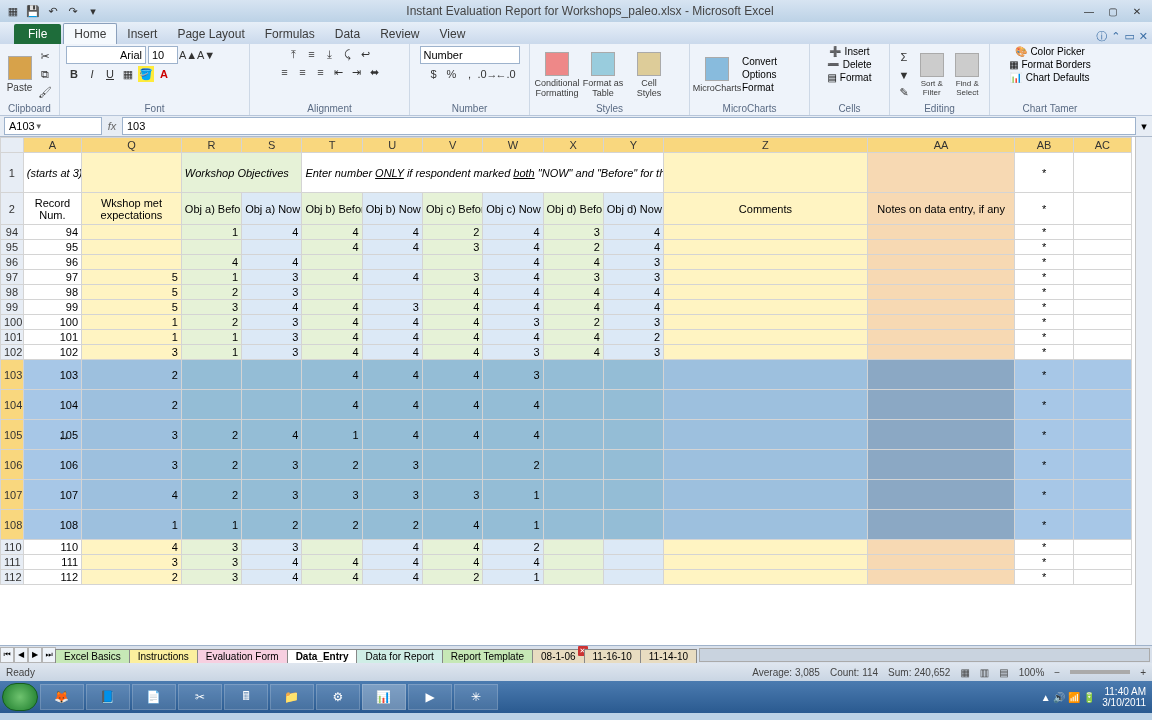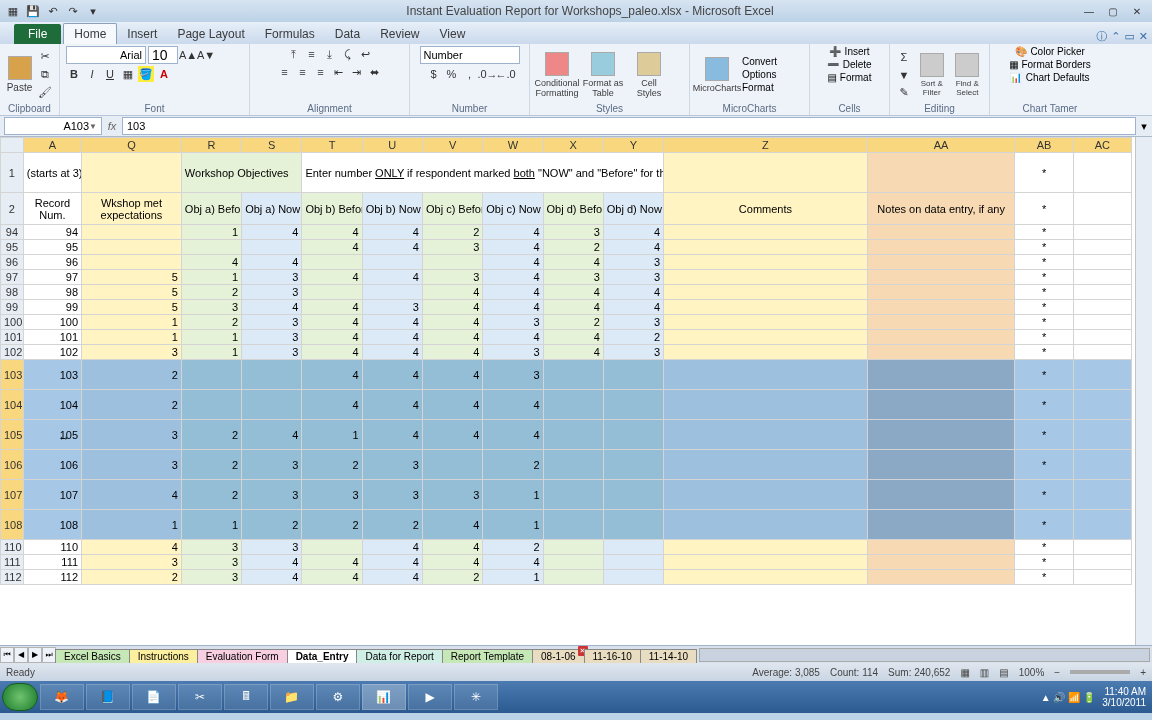--- a/index.html
+++ b/index.html
@@ -17,40 +17,40 @@
 .tabbar-right { margin-left:auto; display:flex; gap:4px; padding-right:4px; align-items:center;}
 .tabbar-right span{font-size:11px;color:#3b6ea5;}
 .ribbon { height:72px; background:#eef3fa; border-bottom:1px solid #b7c5d9; display:flex; }
 .rgroup { border-right:1px solid #cdd8e6; padding:2px 6px 0 6px; display:flex; flex-direction:column; justify-content:space-between; }
 .rgroup-label { text-align:center; font-size:10px; color:#5a6b84; padding-bottom:1px;}
 .rgroup-body { flex:1; display:flex; align-items:center; gap:4px; }
 .rbig { display:flex; flex-direction:column; align-items:center; font-size:10px; color:#3b3b3b; width:42px;}
 .rbig .ico { width:24px; height:24px; background:#d7a24a; border:1px solid #aaa; margin-bottom:2px;}
 .rsm { width:16px; height:16px; display:inline-flex; align-items:center; justify-content:center; font-size:11px; color:#333;}
 .fontname { width:80px; height:18px; border:1px solid #9db2cc; background:#fff; font-size:11px; padding:0 3px;text-align:right;}
-.fontsize { width:30px; height:18px; border:1px solid #9db2cc; background:#fff; font-size:14px; padding:0 3px;}
+.fontsize { width:30px; height:18px; border:1px solid #9db2cc; background:#fff; font-size:11px; padding:0 3px;}
 .numfmt { width:100px; height:18px; border:1px solid #9db2cc; background:#fff; font-size:11px; padding:0 3px;}
 .rstack{display:flex;flex-direction:column;gap:2px;}
 .rrow{display:flex;gap:2px;align-items:center;}
 .formula-bar { height:21px; background:#e7edf5; border-bottom:1px solid #acb9cb; display:flex; align-items:center;}
-.namebox { width:98px; height:18px; border:1px solid #9db2cc; background:#fff; margin-left:4px; font-size:11px; padding:8px 4px; display:flex; align-items:center; justify-content:flex-end;}
+.namebox { width:98px; height:18px; border:1px solid #9db2cc; background:#fff; margin-left:4px; font-size:11px; padding:8px 4px; display:flex; align-items:center; justify-content:flex-start;}
 .namebox span.dd{color:#666;font-size:8px;}
 .fx { width:20px; text-align:center; font-style:italic; color:#666;}
 .fval { flex:1; height:18px; border:1px solid #9db2cc; background:#fff; font-size:11px; padding:0 4px; display:flex; align-items:center;}
 .sheet-area { position:relative; height:508px; background:#fff; }
 table.grid { border-collapse:collapse; table-layout:fixed; width:1132px; }
 table.grid th, table.grid td { border:1px solid #d4d4d4; font-size:11px; overflow:hidden; white-space:nowrap; padding:0 3px; height:15px; }
 th.rowhdr { background:#e7edf5; width:22px; text-align:center; font-weight:normal; color:#333; border-right:1px solid #acb9cb;}
 th.colhdr { background:#e7edf5; height:17px; text-align:center; font-weight:normal; color:#333; border-bottom:1px solid #acb9cb;}
 th.corner { background:#e7edf5; border:1px solid #acb9cb;}
 tr.selrow th.rowhdr { background:#f9d77e; }
 th.colhdr.selcol { background:#f9d77e; }
 tr.tall td, tr.tall th.rowhdr { height:30px; }
 td { text-align:right; color:#000; }
-td.txt { text-align:left; }
+td.txt { text-align:left;font-style:italic; }
 td.ctr{text-align:center;}
 .c-yellow { background:#fff4c2; }
 .c-green { background:#e6f2d7; }
 .c-blue { background:#dce9f6; }
 .c-orange { background:#f7d9b3; }
 .selblock td { background:#a7c7e7 !important; }
 .selblock td.c-green{background:#94bdd6!important;}
 .selblock td.c-blue{background:#94bdd6!important;}
 .selblock td.c-orange{background:#8ba8c4!important;}
 .selblock td.c-yellow{background:#9dc0de!important;}

